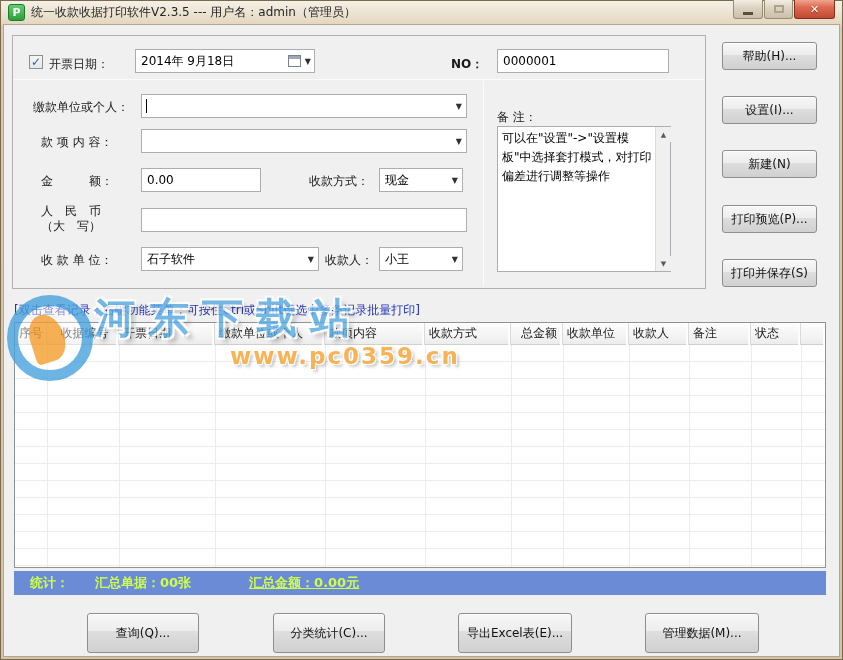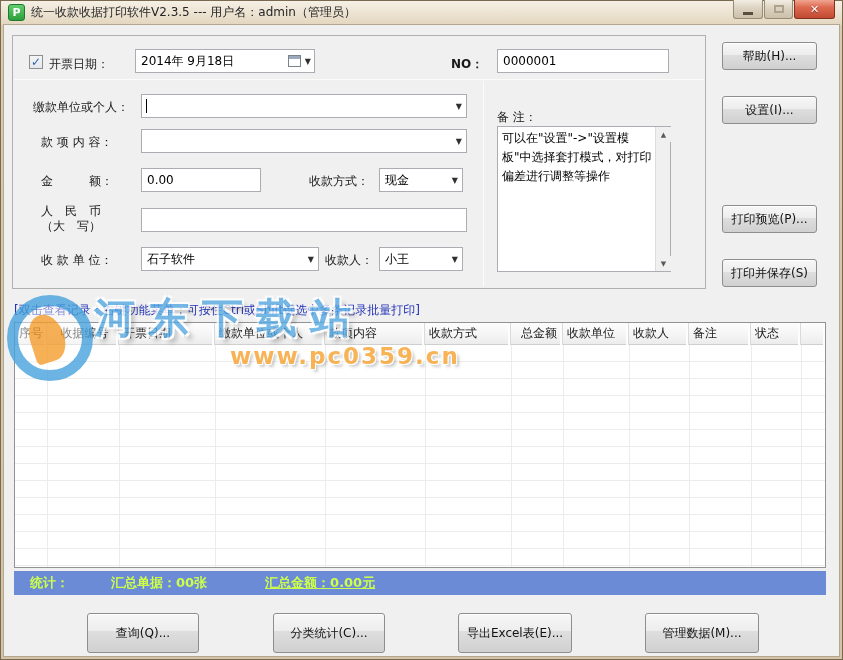--- a/index.html
+++ b/index.html
@@ -73,21 +73,21 @@
     border-right:1px solid #DADADA; box-shadow:inset -2px 0 0 #FDFDFD; overflow:hidden;
     white-space:nowrap; }
   .th.num{ text-align:right; padding-right:5px; padding-left:0; }
   .tbody{ position:absolute; left:0; top:22px; right:0; bottom:0;
     background:repeating-linear-gradient(to bottom,#fff 0 16px,#ECECEC 16px 17px); }
   .vline{ position:absolute; top:0; bottom:0; width:1px; background:#ECECEC; }
 
   .stats{ position:absolute; left:10px; top:546px; width:812px; height:24px; background:#6C8BD6;
     color:#CDFF4A; font-size:13px; font-weight:bold; display:flex; align-items:center;
     padding-left:16px; }
-  .stats .seg1{ margin-left:42px;text-align:center; } .stats .seg2{ margin-left:58px;text-decoration:underline; }
+  .stats .seg1{ margin-left:26px;text-align:center; } .stats .seg2{ margin-left:58px;text-decoration:underline; }
 
   .bottom-btn{ top:588px; height:40px; }
 
   .watermark{ position:absolute; left:0; top:266px; width:450px; height:112px; opacity:.8;
     pointer-events:none; }
   .wm-logo{ position:absolute; left:3px; top:4px; width:86px; height:86px; border-radius:50%;
     border:11px solid #47A2DD; background:rgba(255,255,255,.55); }
   .wm-swirl{ position:absolute; left:12px; top:8px; width:34px; height:48px; background:#F59E2E;
     border-radius:48% 52% 45% 12%; transform:rotate(-18deg); }
   .wm-site{ position:absolute; left:90px; top:0; font-size:41px; font-weight:bold;
@@ -192,20 +192,21 @@
             </div>
           <div class="scroll-btn down">
               <span>▼</span>
             </div>
         </div>
       </div>
     </div>
 
     <div class="btn side-btn" style="top:17px;">帮助(H)...</div>
     <div class="btn side-btn" style="top:71px;">设置(I)...</div>
+    <div class="btn side-btn" style="top:125px;">新建(N)</div>
     <div class="btn side-btn" style="top:180px;">打印预览(P)...</div>
     <div class="btn side-btn" style="top:234px;">打印并保存(S)</div>
 
     <div class="hint">[双击查看记录；右键功能菜单；可按住Ctrl或Shift键选中多条记录批量打印]</div>
 
     <div class="table-wrap">
       <div class="thead">
         <div class="th" style="width:32px;">序号</div>
         <div class="th" style="width:72px;text-align:center;">收据编号</div>
         <div class="th" style="width:96px;">开票日期</div>

